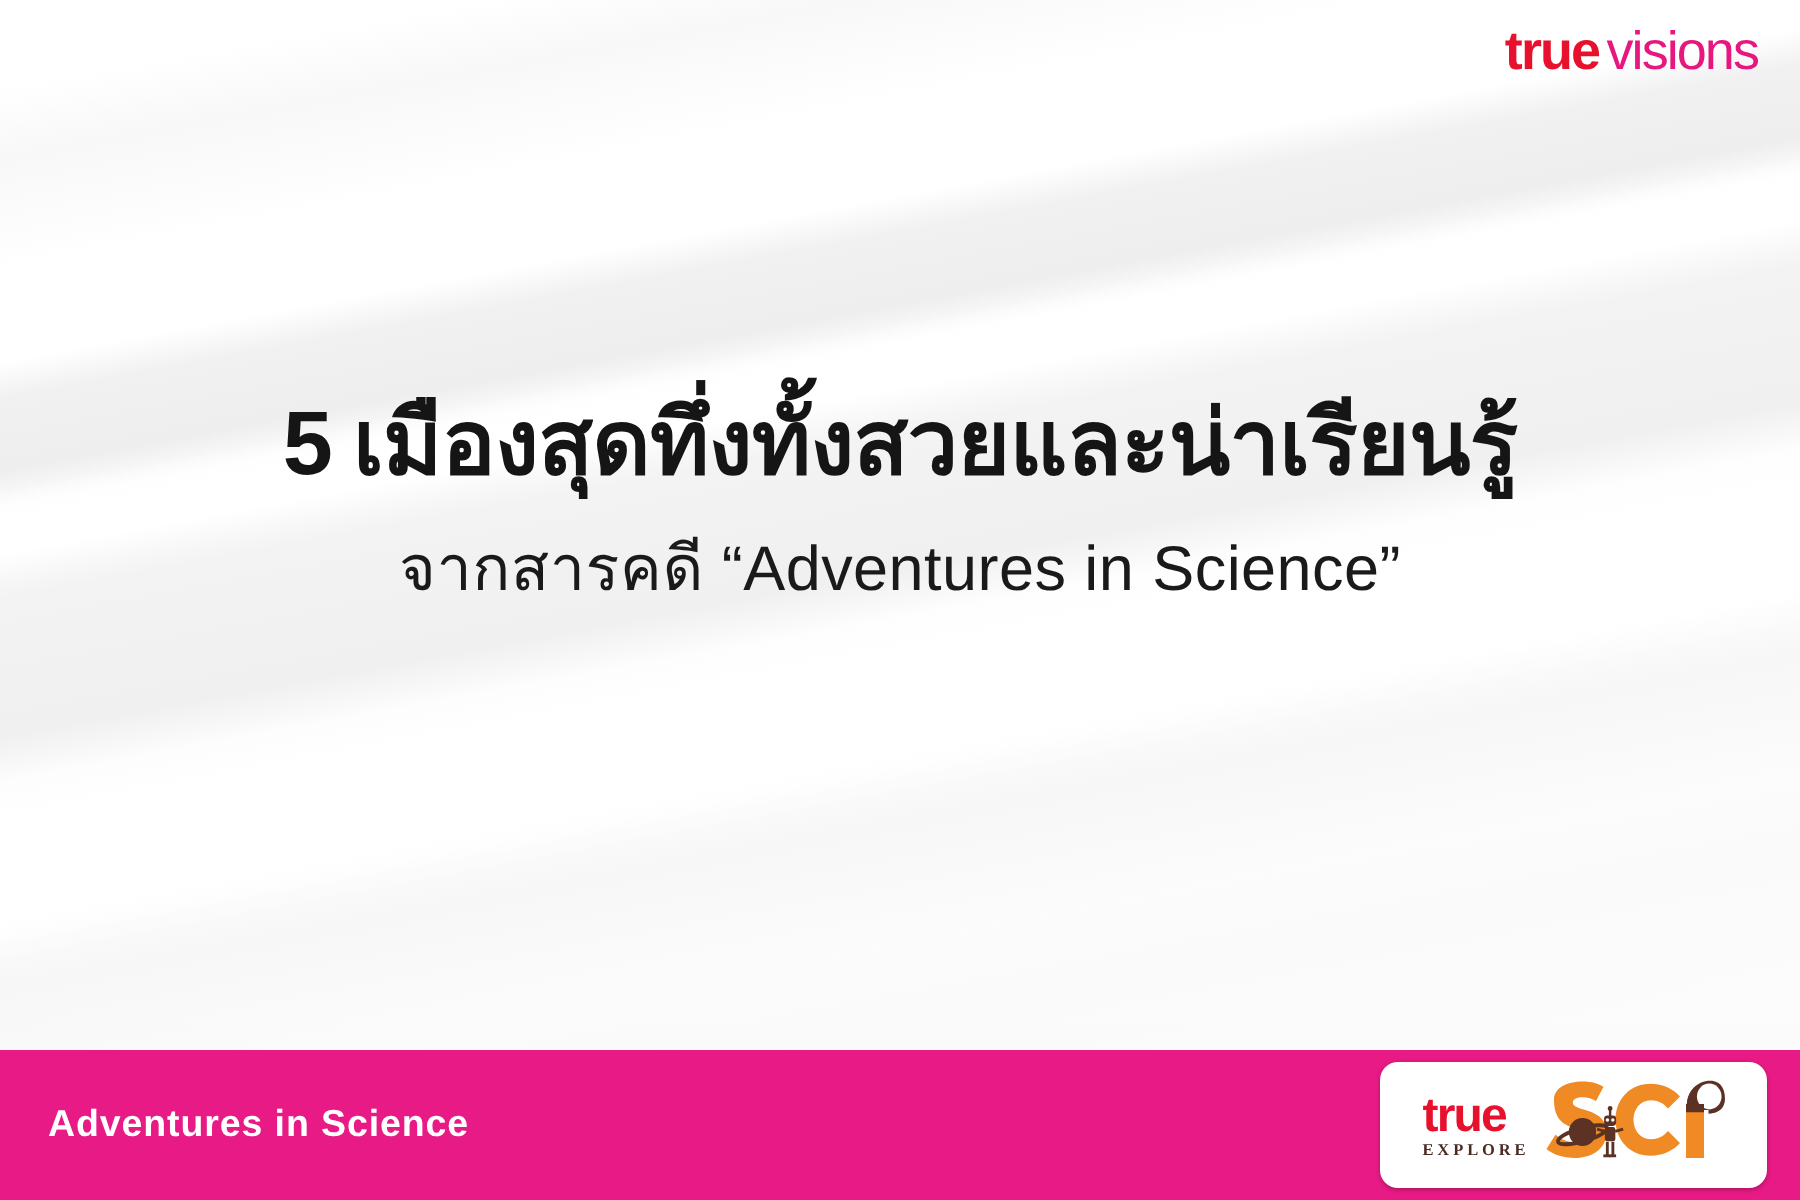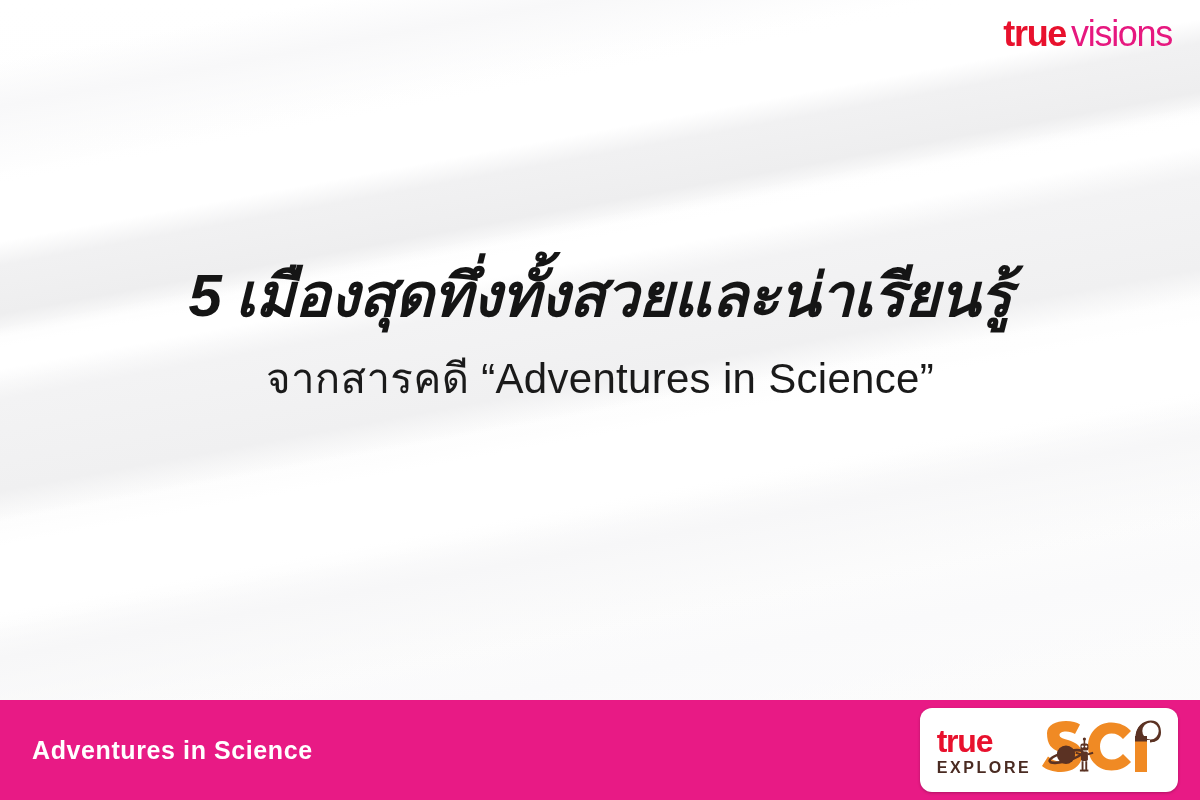--- a/index.html
+++ b/index.html
@@ -69,21 +69,20 @@
     position: absolute;
     left: 0;
     right: 0;
     top: 262px;
     text-align: center;
     z-index: 4;
   }
   .headline {
     font-size: 60px;
     font-weight: bold;
-    font-style: italic;
     color: #151515;
     line-height: 1.12;
     letter-spacing: -0.5px;
     white-space: nowrap;
   }
   .headline .count { margin-right: 14px; }
   .subheadline {
     margin-top: 26px;
     font-size: 42px;
     font-weight: normal;
@@ -139,24 +138,25 @@
     line-height: 1;
   }
   .badge-true {
     color: #e8112d;
     font-size: 32px;
     font-weight: bold;
     letter-spacing: -1.2px;
   }
   .badge-explore {
     color: #4a2b22;
-    font-size: 16px;
+    font-size: 11px;
     font-weight: bold;
     letter-spacing: 2.6px;
     margin-top: 3px;
+    font-family: Liberation Serif, serif;
   }
   .badge-sci { display: block; }
 </style>
 </head>
 <body>
 
 <div id="slide">
 
   <div class="bg-layer">
     <div class="band band-g"></div>

